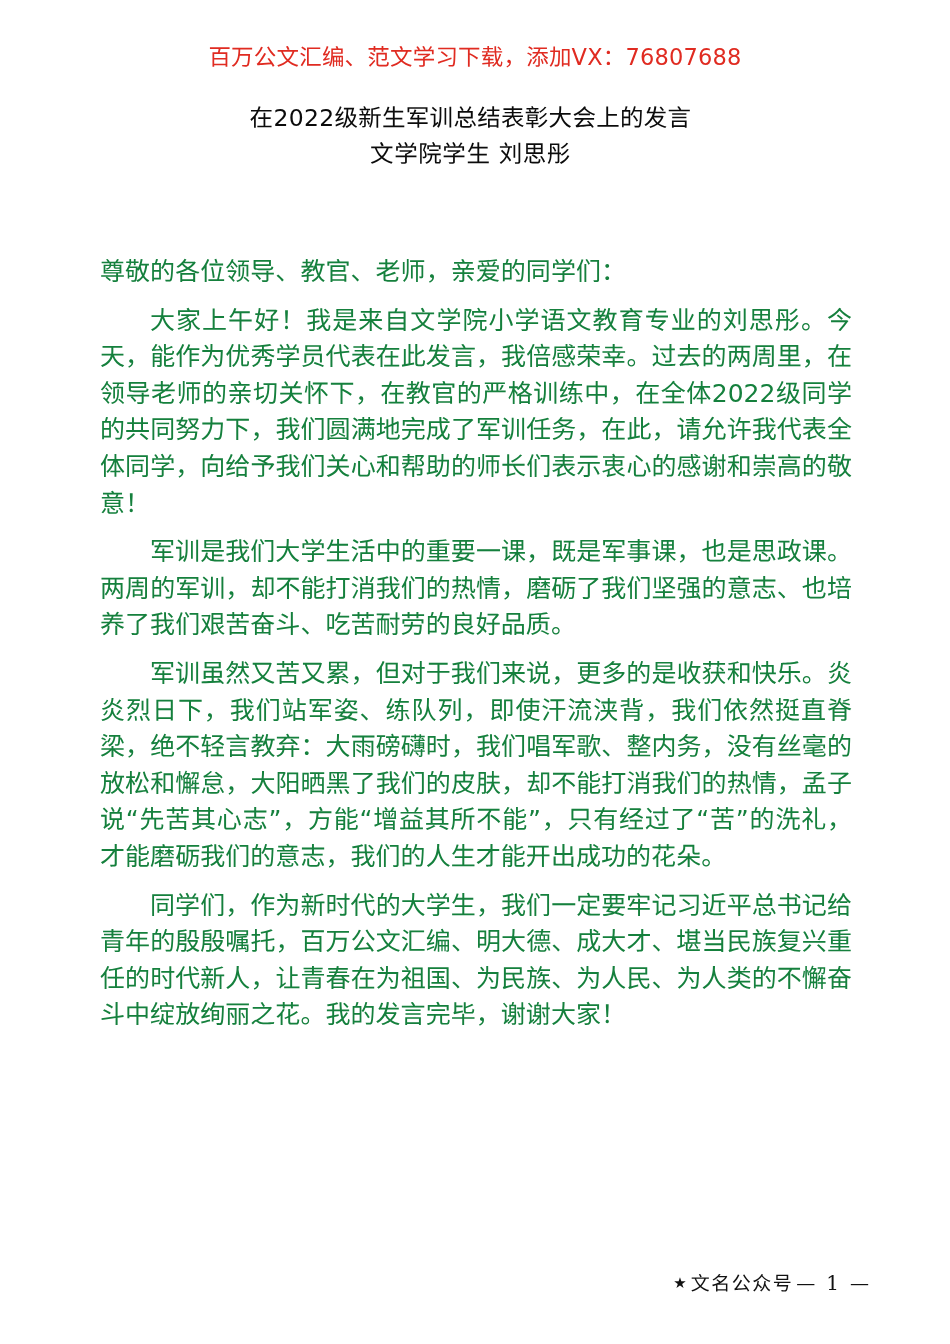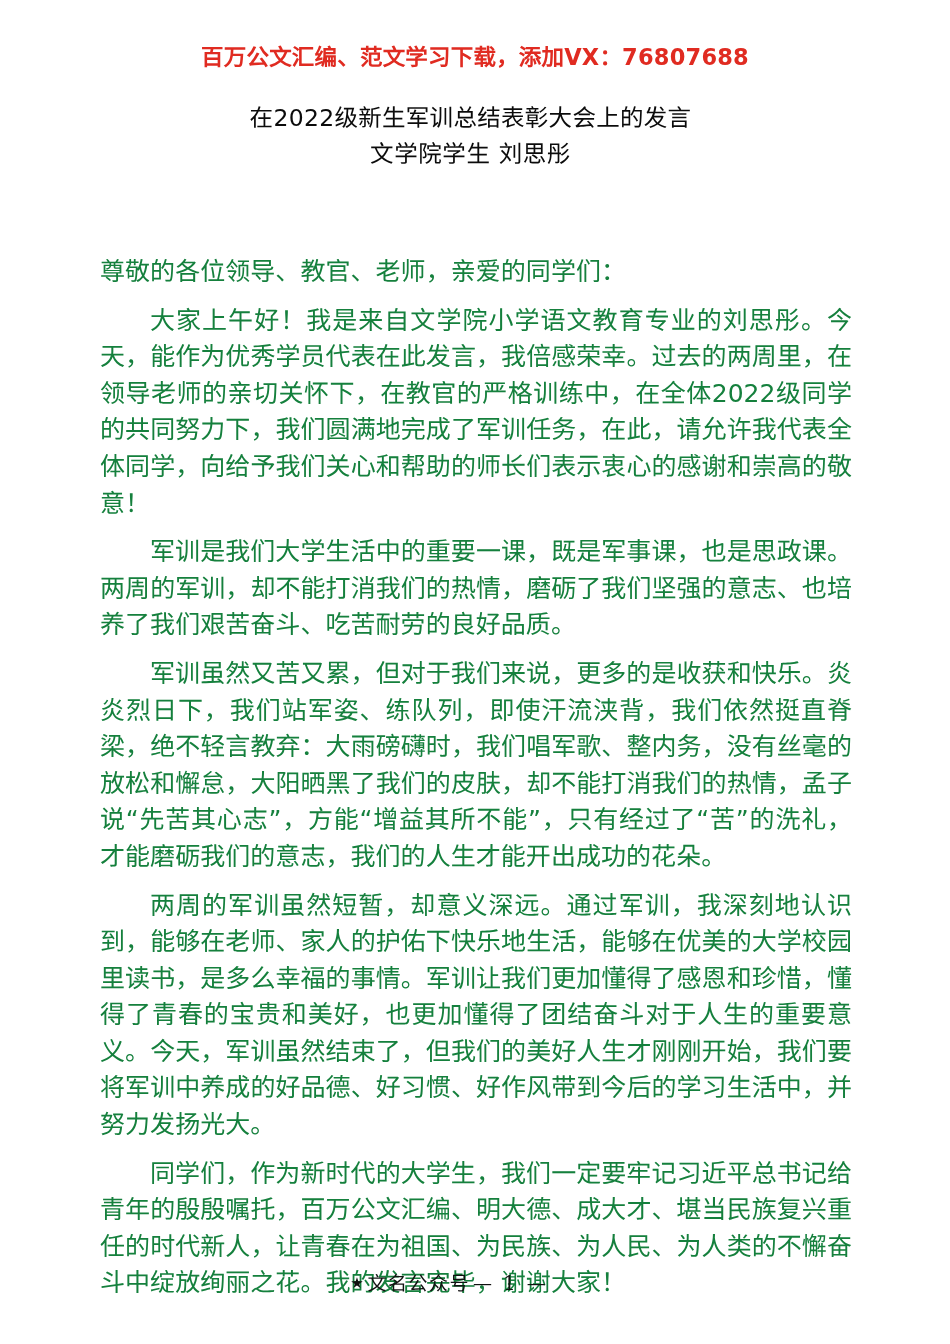--- a/index.html
+++ b/index.html
@@ -26,21 +26,21 @@
   }
 
   
   .promo-banner {
     position: absolute;
     top: 43px;
     left: 0;
     width: 950px;
     text-align: center;
     font-size: 22.5px;
-    font-weight: 700;
+    font-weight: 400;
     letter-spacing: 0.2px;
     line-height: 1.3;
     color: #e02b21;
     white-space: nowrap;
   }
 
   
   .title-block {
     position: absolute;
     top: 100px;
@@ -80,22 +80,22 @@
   .para.indent {
     text-indent: 2em;
   }
 
   
   .footer {
     position: absolute;
     top: 1270px;
     left: 0;
     width: 950px;
-    text-align: center;
-    padding-right: 50px;
+    text-align: right;
+    padding-right: 77px;
     box-sizing: border-box;
     white-space: nowrap;
   }
   .footer-inner {
     display: inline-block;
     font-size: 19px;
     line-height: 26px;
     color: #111111;
     letter-spacing: 1px;
   }
@@ -127,21 +127,20 @@
   <div class="title-block">
     <div class="title-line">在2022级新生军训总结表彰大会上的发言</div>
     <div class="title-line author">文学院学生  刘思彤</div>
   </div>
 
   <div class="body-block">
     <p class="para">尊敬的各位领导、教官、老师，亲爱的同学们：</p>
     <p class="para indent">大家上午好！我是来自文学院小学语文教育专业的刘思彤。今天，能作为优秀学员代表在此发言，我倍感荣幸。过去的两周里，在领导老师的亲切关怀下，在教官的严格训练中，在全体2022级同学的共同努力下，我们圆满地完成了军训任务，在此，请允许我代表全体同学，向给予我们关心和帮助的师长们表示衷心的感谢和崇高的敬意！</p>
     <p class="para indent">军训是我们大学生活中的重要一课，既是军事课，也是思政课。两周的军训，却不能打消我们的热情，磨砺了我们坚强的意志、也培养了我们艰苦奋斗、吃苦耐劳的良好品质。</p>
     <p class="para indent">军训虽然又苦又累，但对于我们来说，更多的是收获和快乐。炎炎烈日下，我们站军姿、练队列，即使汗流浃背，我们依然挺直脊梁，绝不轻言教弃：大雨磅礴时，我们唱军歌、整内务，没有丝毫的放松和懈怠，大阳晒黑了我们的皮肤，却不能打消我们的热情，孟子说“先苦其心志”，方能“增益其所不能”，只有经过了“苦”的洗礼，才能磨砺我们的意志，我们的人生才能开出成功的花朵。</p>
-    <p class="para indent">两周的军训虽然短暂，却意义深远。通过军训，我深刻地认识到，能够在老师、家人的护佑下快乐地生活，能够在优美的大学校园里读书，是多么幸福的事情。军训让我们更加懂得了感恩和珍惜，懂得了青春的宝贵和美好，也更加懂得了团结奋斗对于人生的重要意义。今天，军训虽然结束了，但我们的美好人生才刚刚开始，我们要将军训中养成的好品德、好习惯、好作风带到今后的学习生活中，并努力发扬光大。</p>
     <p class="para indent">同学们，作为新时代的大学生，我们一定要牢记习近平总书记给青年的殷殷嘱托，百万公文汇编、明大德、成大才、堪当民族复兴重任的时代新人，让青春在为祖国、为民族、为人民、为人类的不懈奋斗中绽放绚丽之花。我的发言完毕，谢谢大家！</p>
   </div>
 
   <div class="footer">
     <span class="footer-inner">
       <span class="footer-star">★</span><span class="footer-brand">文名公众号</span><span class="footer-dash">—</span><span class="footer-pageno">1</span><span class="footer-dash">—</span>
     </span>
   </div>
 
 </div>

